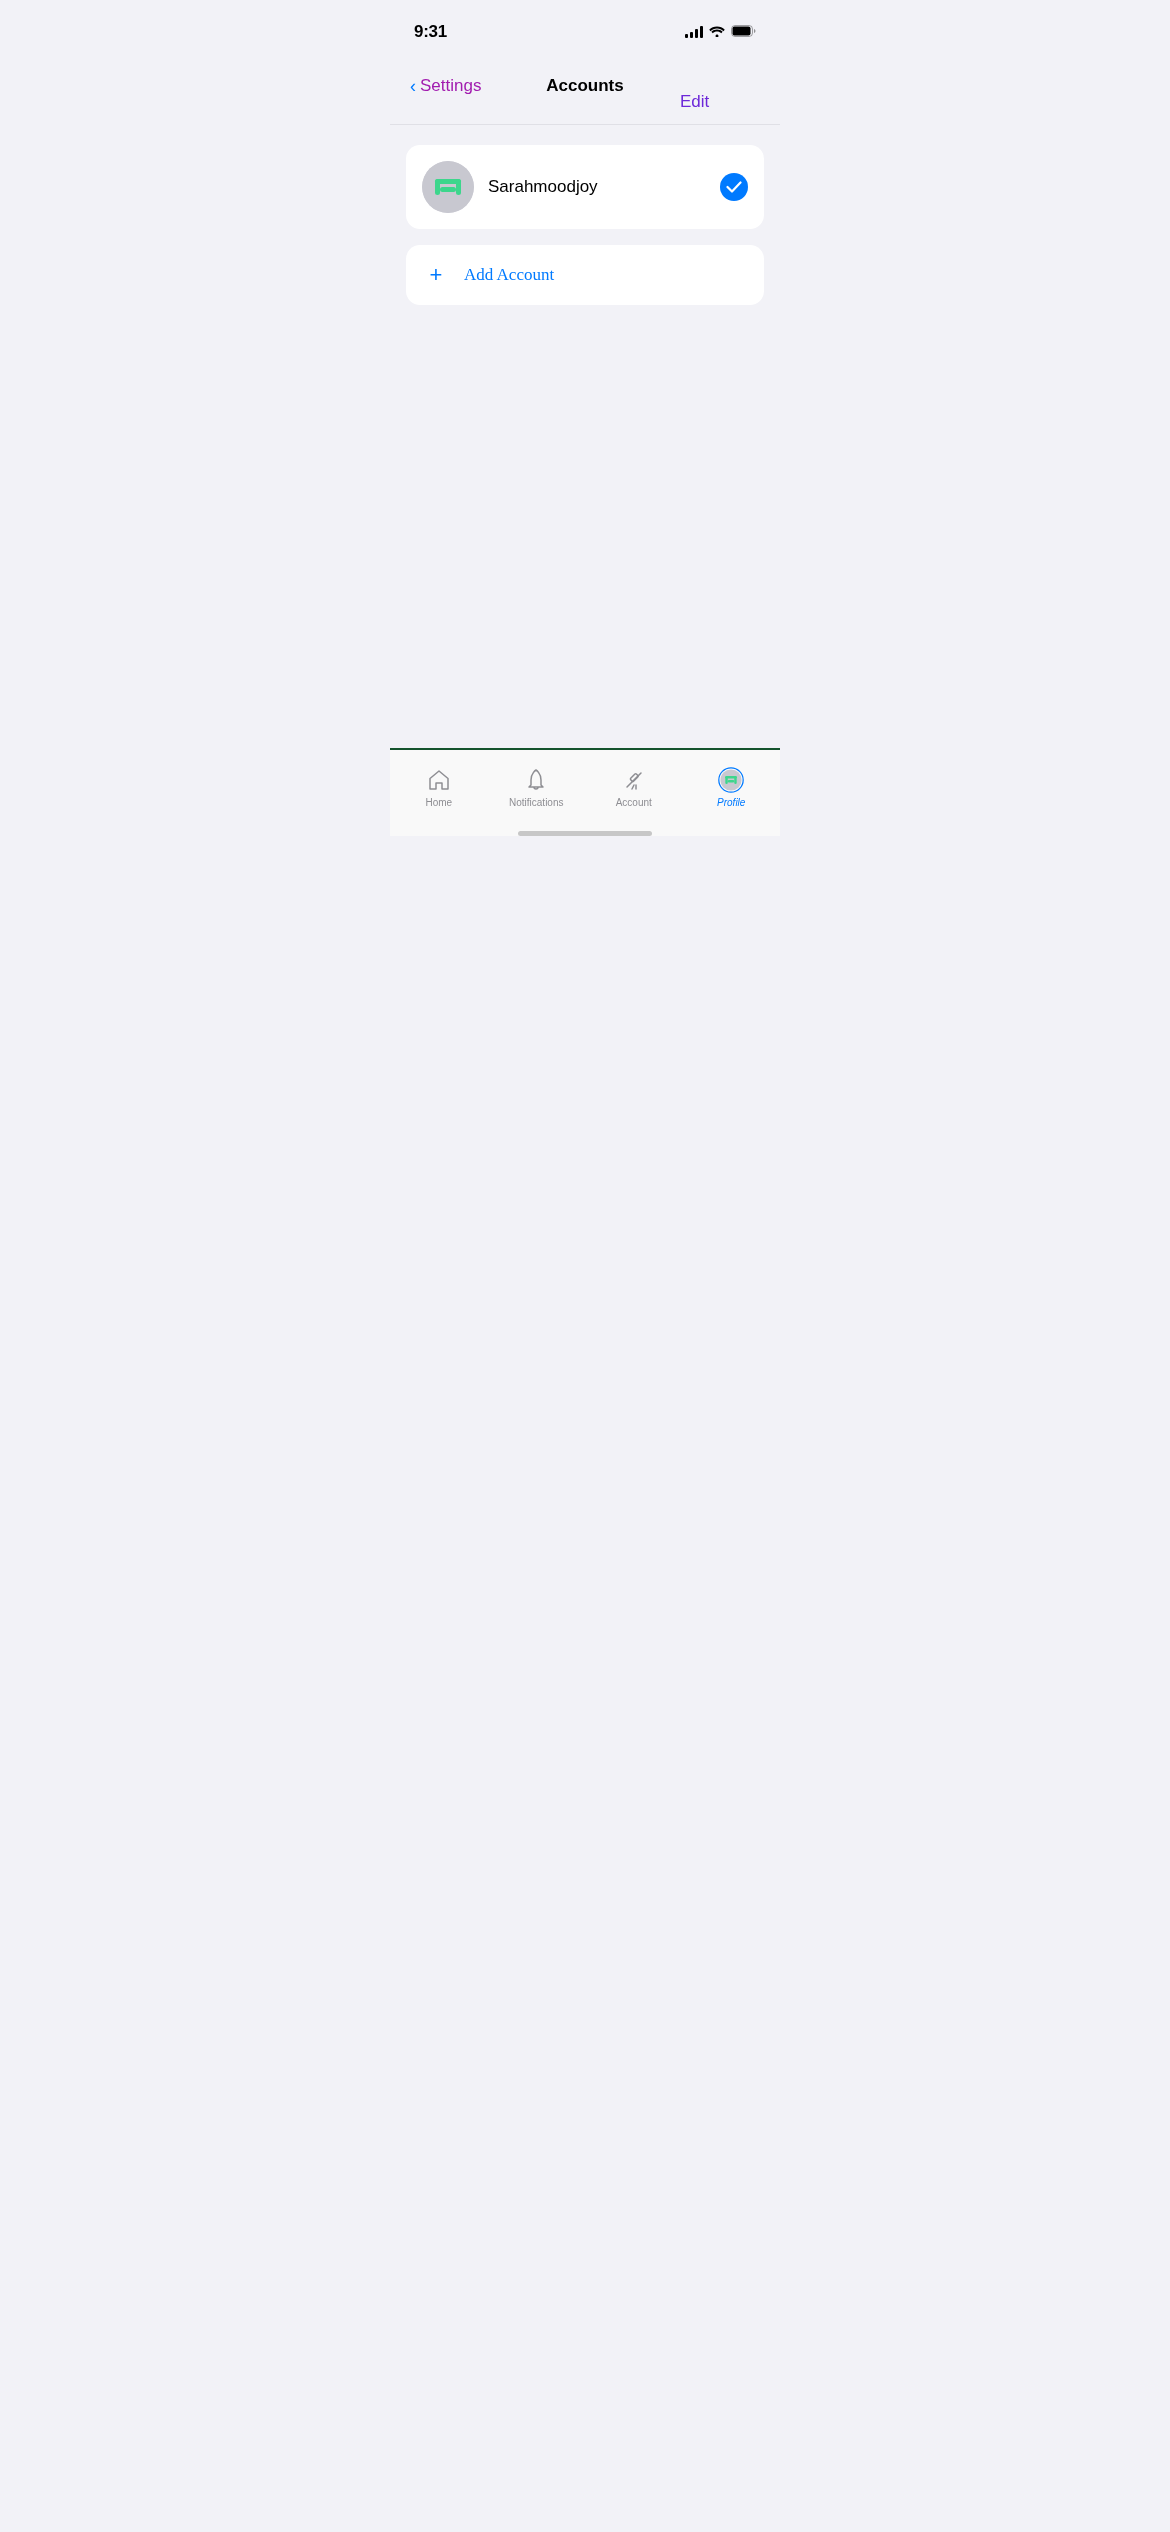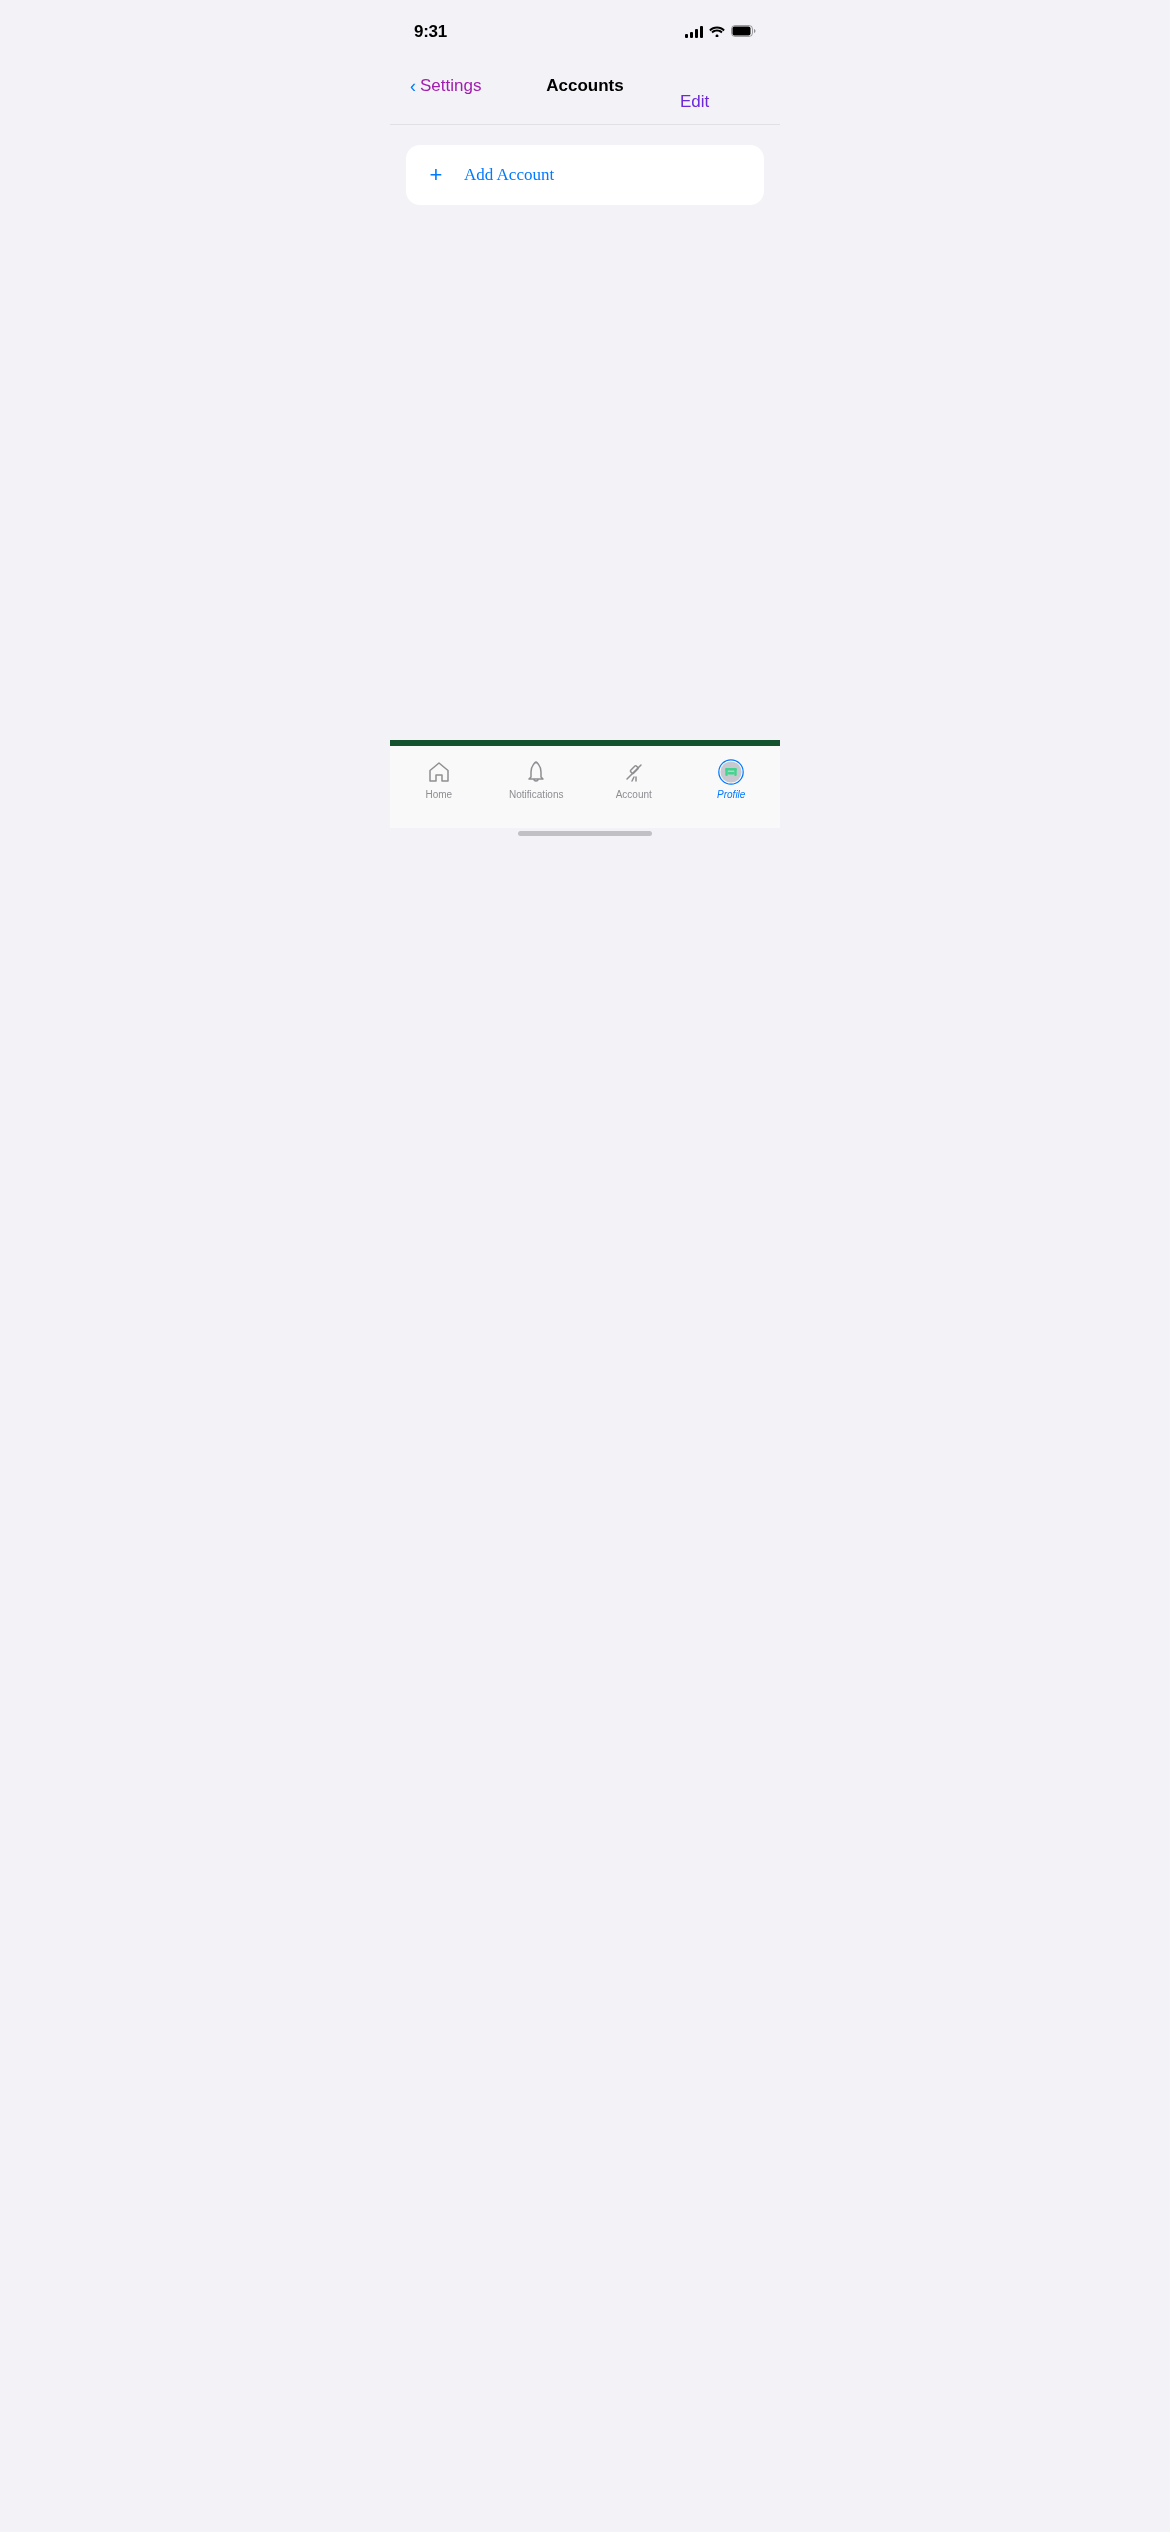--- a/index.html
+++ b/index.html
@@ -160,25 +160,25 @@
     }
     .add-text {
       font-size: 17px;
       color: #007aff;
       font-family: Liberation Serif, serif;
     }
 
     
     .tab-bar {
       position: absolute;
-      bottom: 16px;
+      bottom: 8px;
       left: 0;
       right: 0;
       background: rgba(249,249,249,0.94);
-      border-top: 6px solid #14532d;
+      border-top: 2px solid #14532d;
       display: flex;
       justify-content: space-around;
       align-items: flex-end;
       padding: 8px 0 28px;
       height: 88px;
     }
     .tab-item {
       display: flex;
       flex-direction: column;
       align-items: center;
@@ -251,20 +251,42 @@
   <div class="nav-back">
     <span class="nav-back-arrow">‹</span>
     <span class="nav-back-text">Settings</span>
   </div>
   <span class="nav-title">Accounts</span>
   <span class="nav-edit">Edit</span>
 </div>
 
 <div class="content">
 
+  <div class="card">
+    <div class="account-row">
+
+      <div class="avatar">
+        <svg width="52" height="52" viewBox="0 0 52 52" fill="none">
+          <circle cx="26" cy="26" r="26" fill="#c8c8d0"></circle>
+
+          <rect x="13" y="18" width="26" height="5" rx="2.5" fill="#3dd68c"></rect>
+          <rect x="13" y="18" width="5" height="16" rx="2.5" fill="#3dd68c"></rect>
+          <rect x="34" y="18" width="5" height="16" rx="2.5" fill="#3dd68c"></rect>
+          <rect x="18" y="26" width="16" height="5" rx="2.5" fill="#3dd68c"></rect>
+        </svg>
+      </div>
+      <span class="account-name">Sarahmoodjoy</span>
+
+      <div class="checkmark-circle">
+        <svg width="16" height="12" viewBox="0 0 16 12" fill="none">
+          <path d="M1.5 6L6 10.5L14.5 1.5" stroke="white" stroke-width="2.2" stroke-linecap="round" stroke-linejoin="round"></path>
+        </svg>
+      </div>
+    </div>
+  </div>
 
   <div class="card">
     <div class="add-account-row">
       <div class="add-icon">
         <span>+</span>
       </div>
       <span class="add-text">Add Account</span>
     </div>
   </div>
 

